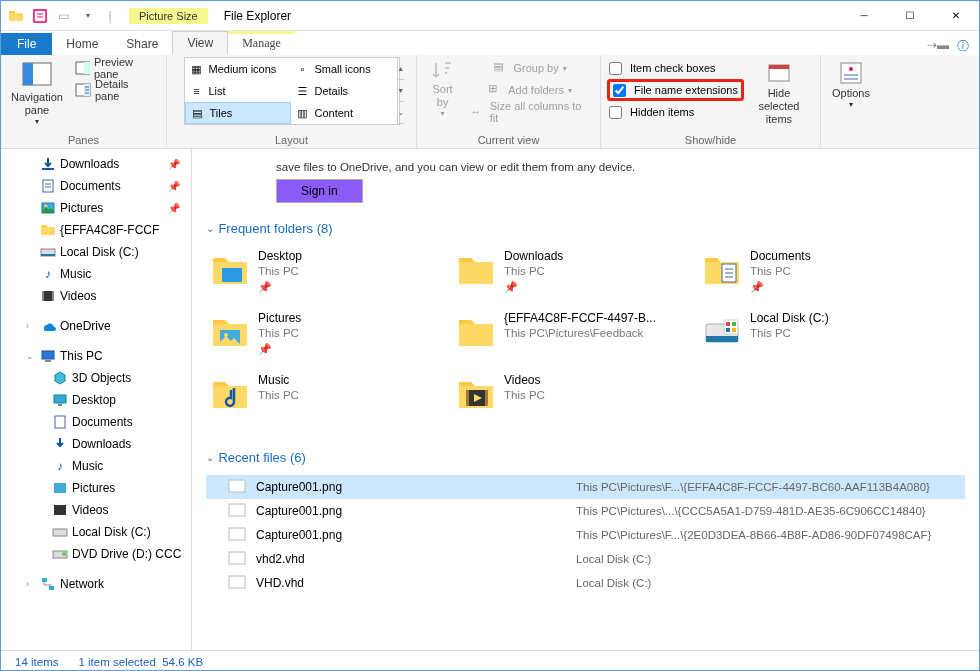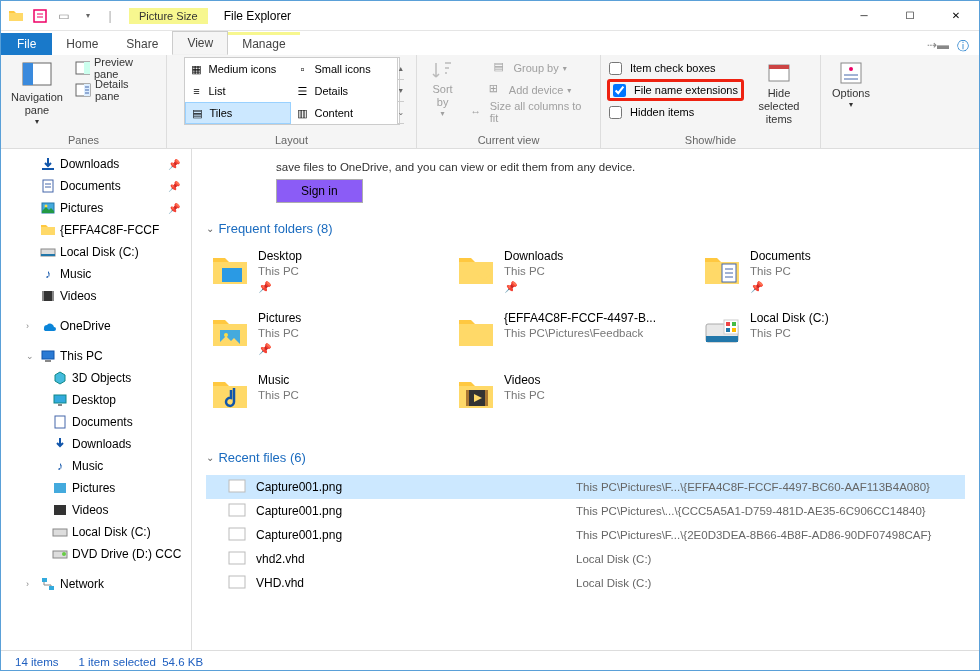--- a/index.html
+++ b/index.html
@@ -9,21 +9,21 @@
 .qat-item { width: 22px; height: 22px; display: flex; align-items: center; justify-content: center; }
 .title-tools { background: #f7f78f; padding: 2px 10px; margin-left: 8px; font-size: 11px; color: #333; }
 .title-text { margin-left: 16px; font-size: 12px; color: #000; }
 .win-controls { margin-left: auto; display: flex; }
 .win-btn { width: 46px; height: 30px; display: flex; align-items: center; justify-content: center; font-family: 'Segoe MDL2 Assets', sans-serif; font-size: 10px; }
 
 .tabbar { height: 24px; display: flex; align-items: flex-end; background: #fff; }
 .tab-file { background: #1979ca; color: #fff; padding: 4px 16px; font-size: 12px; }
 .tab { padding: 4px 14px; font-size: 12px; color: #444; }
 .tab.active { border: 1px solid #ccc; border-bottom: 1px solid #f1f1f1; background: #f5f5f5; }
-.tab-manage { border-top: 3px solid #f7f78f; padding-top: 2px; }
+.tab-manage { border-top: 3px solid #f7f78f; padding-top: 2px; font-family: Liberation Serif, serif; }
 .tab-spacer { flex: 1; }
 .tab-right { padding-right: 10px; display:flex; gap:8px; color:#888;}
 
 .ribbon { height: 94px; background: #f5f5f5; border-bottom: 1px solid #ddd; display: flex; }
 .rgroup { border-right: 1px solid #ddd; padding: 2px 6px 0 6px; display: flex; flex-direction: column; justify-content: space-between; }
 .rgroup-label { text-align: center; font-size: 11px; color: #666; padding: 2px 0; }
 .rgroup-body { flex: 1; display: flex; align-items: flex-start; gap: 4px; }
 .rbtn-v { display: flex; flex-direction: column; align-items: center; justify-content: center; padding: 2px 4px; text-align: center; line-height: 1.2; font-size: 11px; color: #333; }
 .rbtn-h { display: flex; align-items: center; gap: 4px; padding: 1px 4px; font-size: 11px; color: #333; height: 22px; justify-content: center; }
 .rbtn-h.greyed { color: #a0a0a0; }
@@ -201,21 +201,21 @@
         <span style="font-size:8px;">▾</span>
       </div>
       <div style="display:flex;flex-direction:column;">
         <div class="rbtn-h greyed">
             <span class="ricon">▤</span>
             <span>Group by</span> 
             <span style="font-size:8px;">▾</span>
           </div>
         <div class="rbtn-h greyed">
             <span class="ricon">⊞</span>
-            <span>Add device</span> 
+            <span>Add folders</span> 
             <span style="font-size:8px;">▾</span>
           </div>
         <div class="rbtn-h greyed">
             <span class="ricon">↔</span>
             <span>Size all columns to fit</span>
           </div>
       </div>
     </div>
     <div class="rgroup-label">Current view</div>
   </div>

